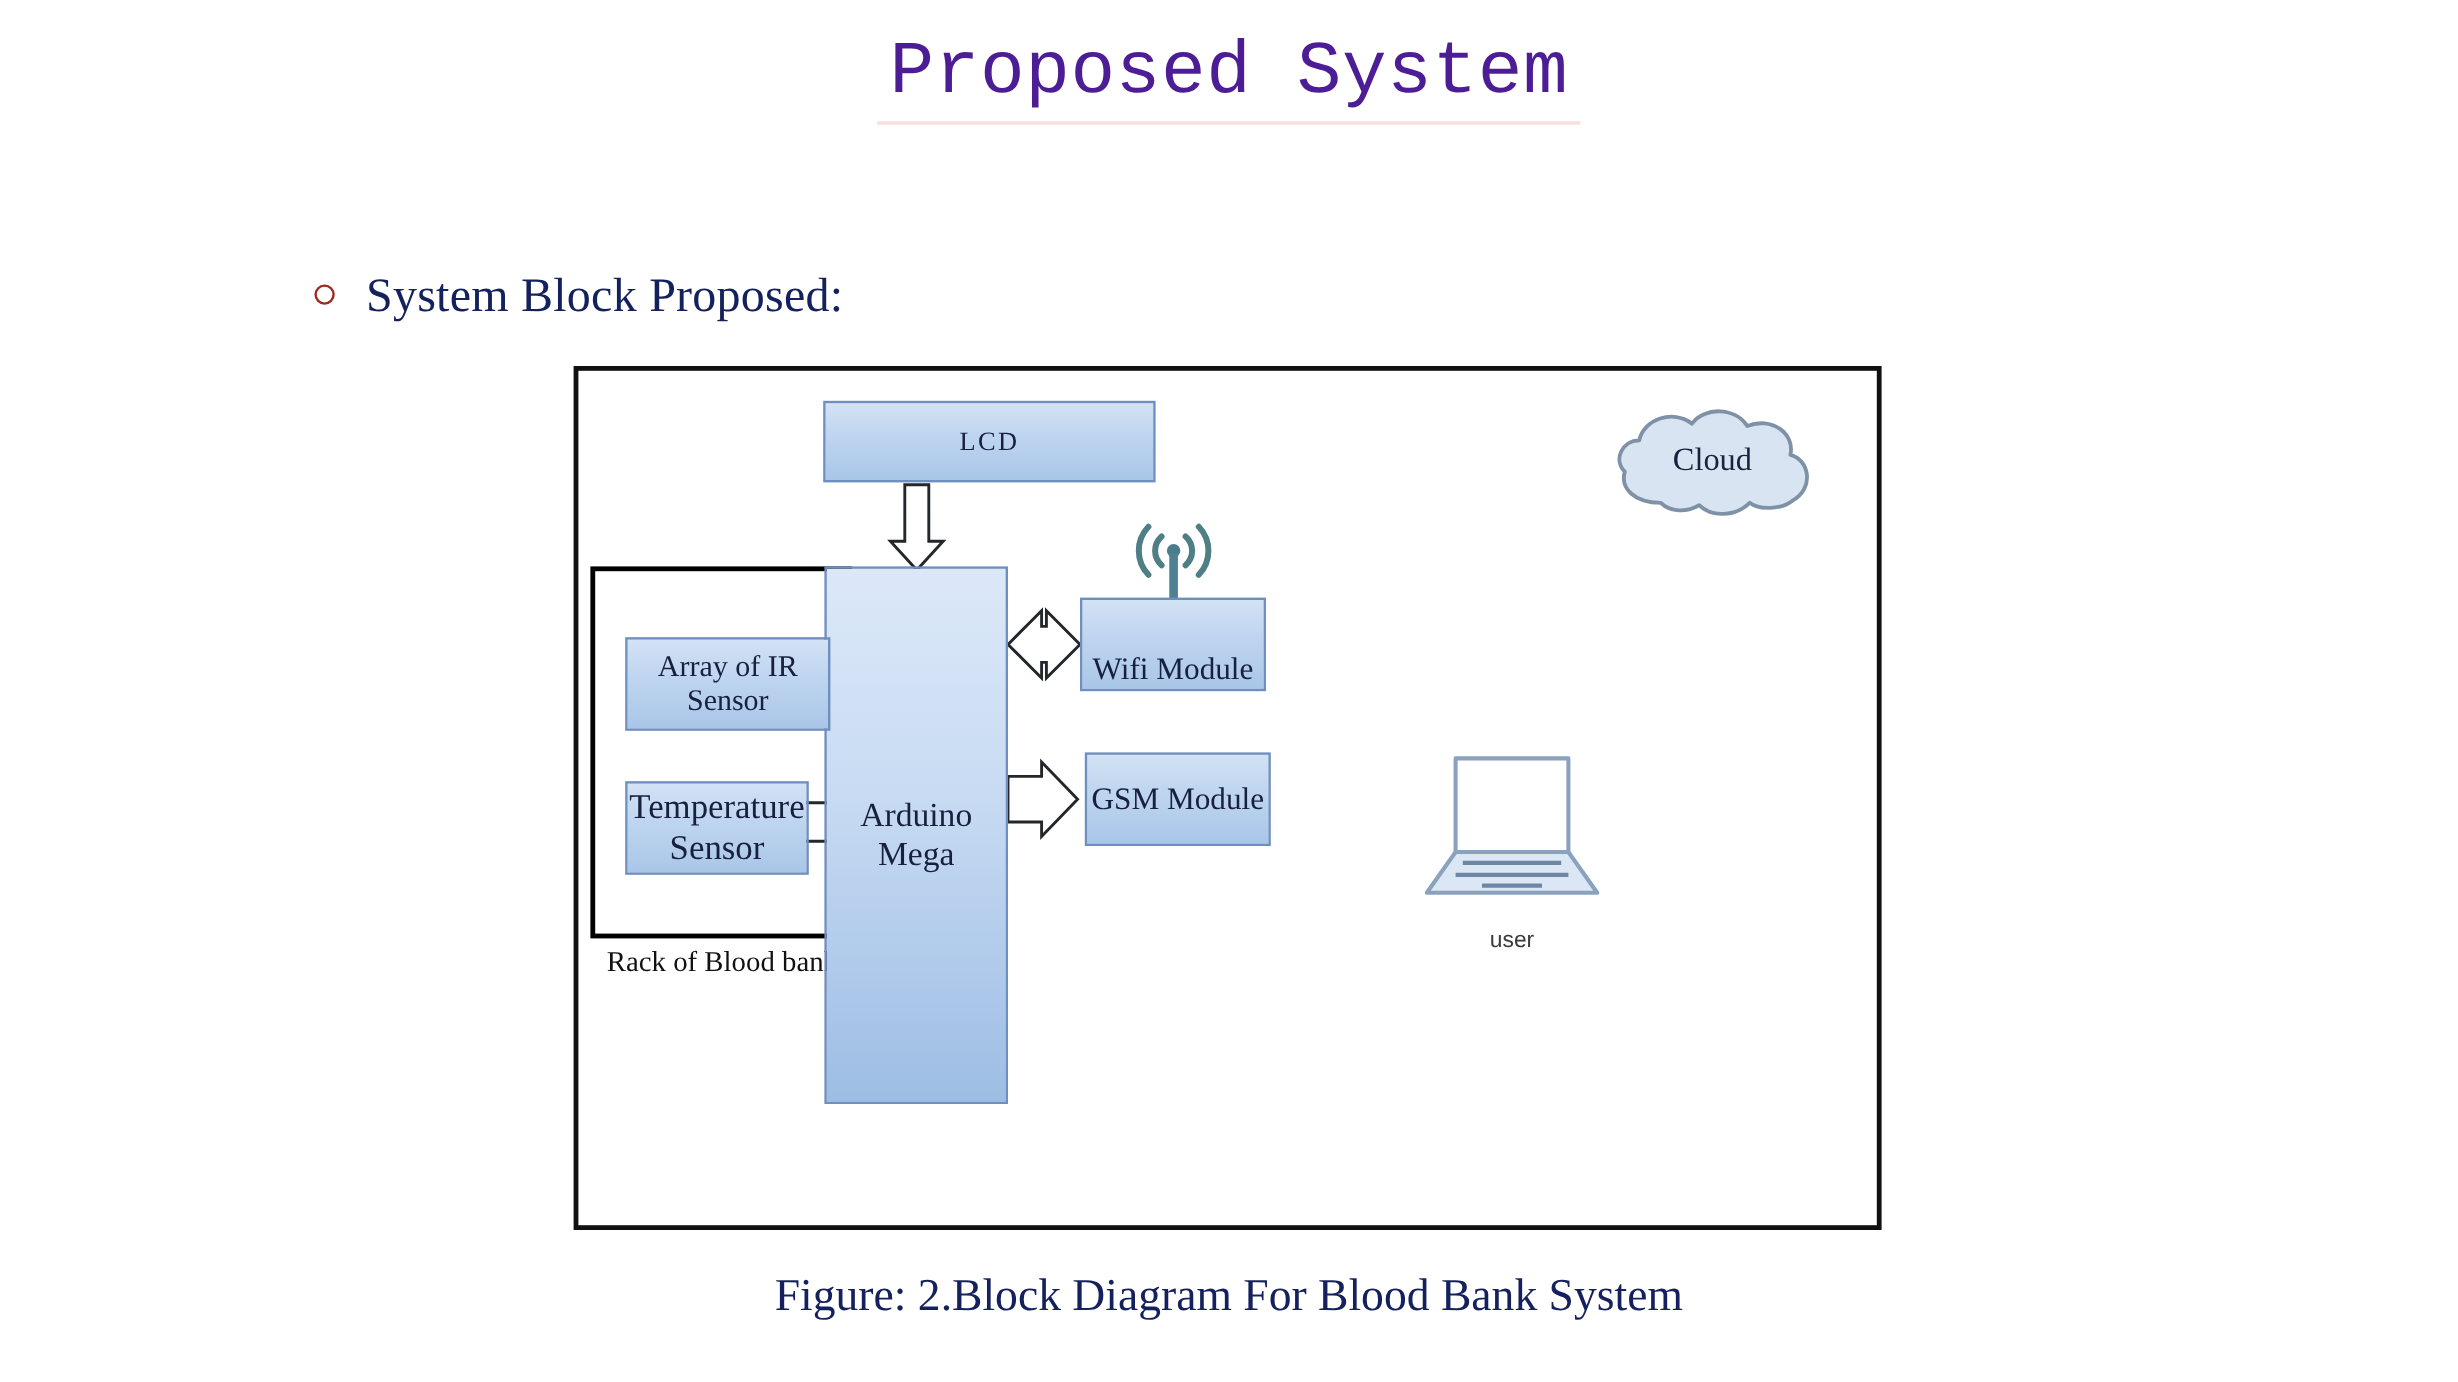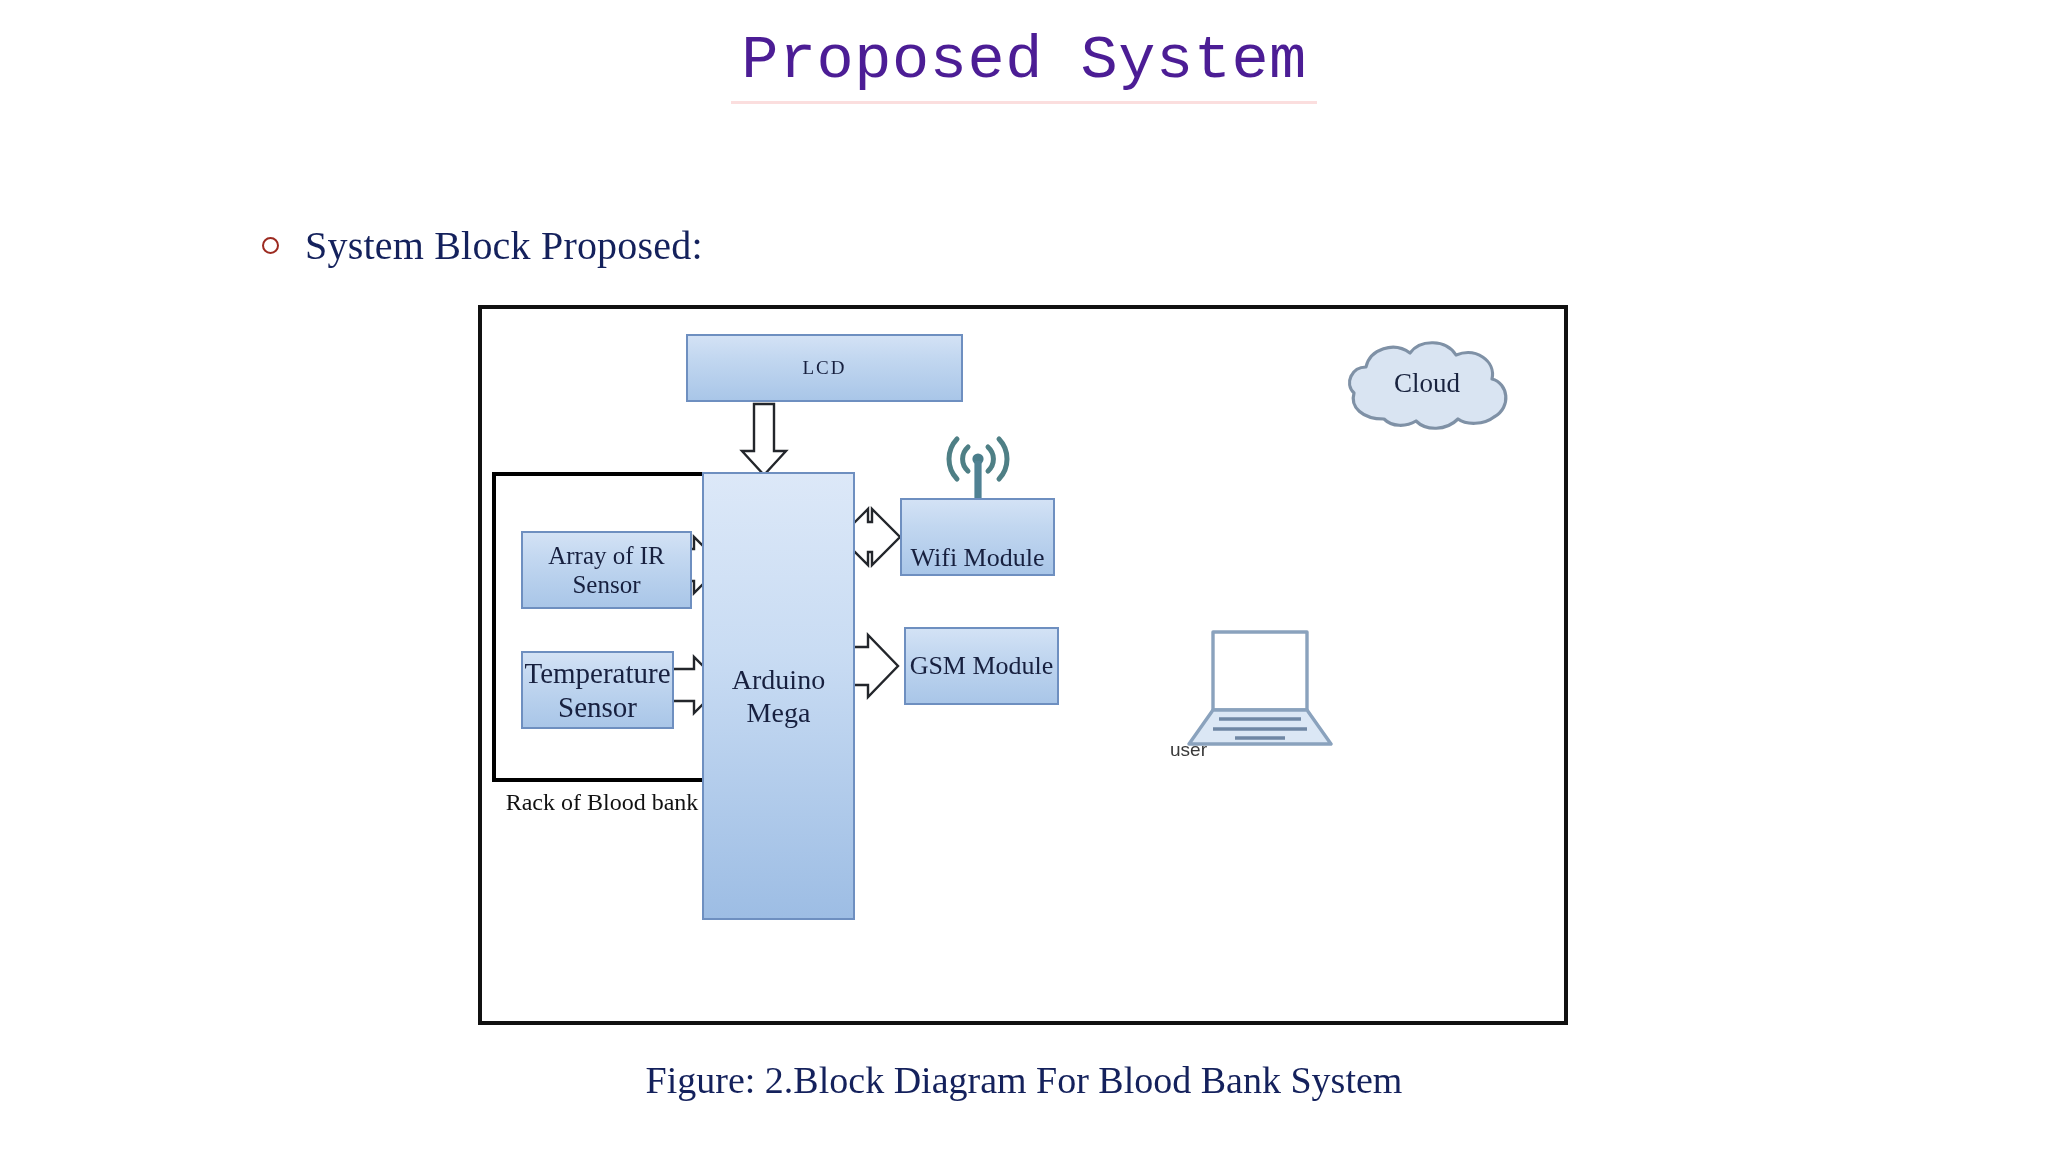--- a/index.html
+++ b/index.html
@@ -86,27 +86,26 @@
     justify-content: center;
     text-align: center;
     color: #17203f;
     font-family: "Liberation Serif", "DejaVu Serif", serif;
     line-height: 1.18;
   }
 
   
   #block-lcd {
     left: 204px; top: 25px; width: 277px; height: 68px;
-    font-size: 19px; letter-spacing: 2px;
+    font-size: 22px; letter-spacing: 2px;
   }
   #block-arduino {
     left: 205px; top: 163px; width: 153px; height: 448px;
     font-size: 28px;
     background: linear-gradient(to bottom, #dce8f8 0%, #c9dcf3 40%, #9dbde4 100%);
-    margin-left: 15px;
   }
   #block-ir {
     left: 39px; top: 222px; width: 171px; height: 78px;
     font-size: 25px;
   }
   #block-temp {
     left: 39px; top: 342px; width: 153px; height: 78px;
     font-size: 29px;
   }
   #block-wifi {
@@ -173,22 +172,23 @@
   #laptop-icon {
     position: absolute;
     left: 703px;
     top: 315px;
     width: 150px;
     height: 130px;
   }
   #user-label {
     position: absolute;
     left: 688px;
-    top: 430px;
+    top: 464px;
     width: 180px;
+    text-align: center;
     font-size: 19px;
     color: #3a3a3a;
     font-family: "Liberation Sans", sans-serif;
   }
 
   
   #antenna-icon {
     position: absolute;
     left: 462px;
     top: 122px;

